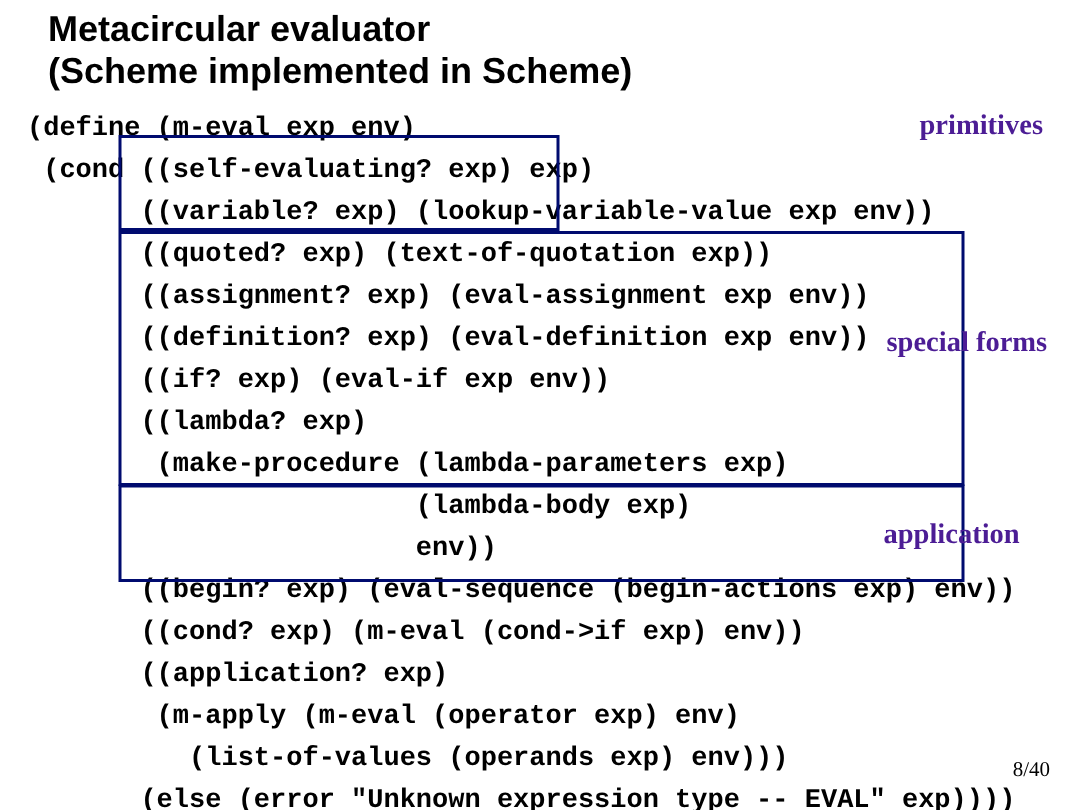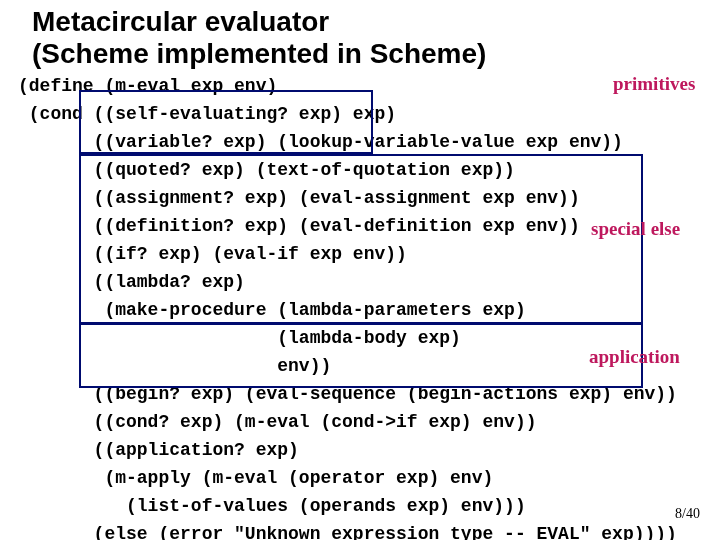--- a/index.html
+++ b/index.html
@@ -8,21 +8,21 @@
     width: 720px;
     height: 540px;
     background: #fff;
     font-family: Arial, Helvetica, sans-serif;
     position: relative;
   }
   .title {
     position: absolute;
     left: 32px;
     top: 6px;
-    font-size: 28px;
+    font-size: 24px;
     font-weight: bold;
     line-height: 1.15;
     white-space: pre;
   }
   .code {
     position: absolute;
     left: 18px;
     top: 72px;
     font-family: "Courier New", Courier, monospace;
     font-size: 18px;
@@ -37,21 +37,21 @@
     pointer-events: none;
   }
   .box1 { left: 79px; top: 90px;  width: 290px; height: 60px; }
   .box2 { left: 79px; top: 154px; width: 560px; height: 166px; }
   .box3 { left: 79px; top: 323px; width: 560px; height: 61px; }
   .label {
     position: absolute;
     font-family: "Times New Roman", Times, serif;
     font-weight: bold;
     font-size: 19px;
-    color: #be185d;
+    color: #4c1d95;
   }
   .lab1 { left: 613px; top: 73px; }
   .lab2 { left: 591px; top: 218px; }
   .lab3 { left: 553px; top: 346px; margin-left: 36px; }
   .pagenum {
     position: absolute;
     right: 20px;
     bottom: 18px;
     font-family: "Times New Roman", Times, serif;
     font-size: 14px;
@@ -81,16 +81,16 @@
        ((application? exp)
         (m-apply (m-eval (operator exp) env)
           (list-of-values (operands exp) env)))
        (else (error "Unknown expression type -- EVAL" exp))))</div>
 
 <div class="box box1"></div>
 <div class="box box2"></div>
 <div class="box box3"></div>
 
 <div class="label lab1">primitives</div>
-<div class="label lab2">special else</div>
+<div class="label lab2">special forms</div>
 <div class="label lab3">application</div>
 
 <div class="pagenum">8/40</div>
 
 </body></html>

